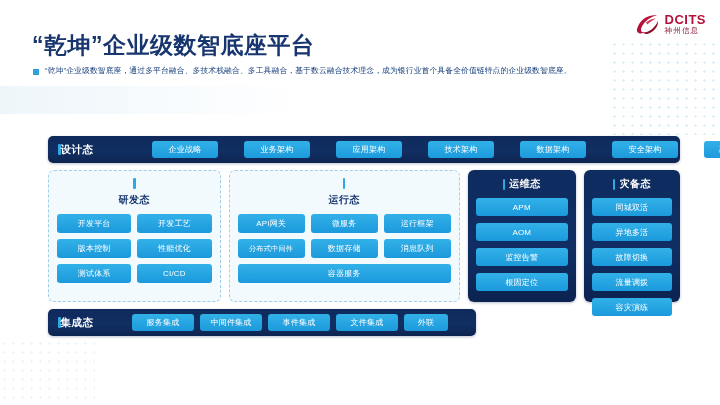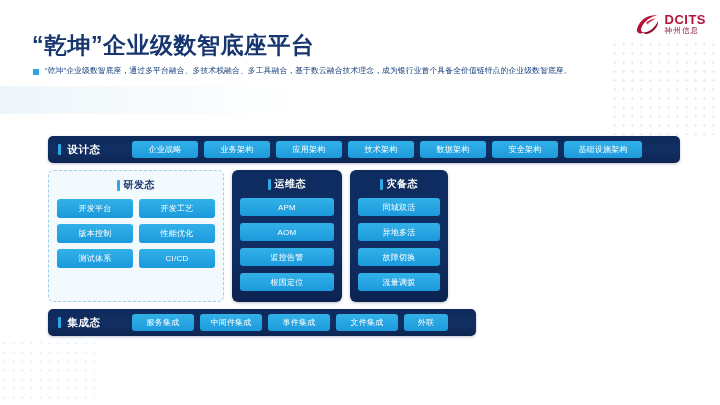--- a/index.html
+++ b/index.html
@@ -131,21 +131,21 @@
     padding-left: 10px;
     box-sizing: border-box;
     box-shadow: 0 1px 3px rgba(14,40,85,.28);
   }
   .band.design { width: 632px; }
   .band.integ  { width: 428px; }
 
   .band-label {
     display: flex;
     align-items: center;
-    gap: 7px;
+    gap: 0;
     color: #ffffff;
     font-size: 10.5px;
     font-weight: bold;
     flex: 0 0 auto;
     width: 74px;
     letter-spacing: .5px;
   }
   .tick {
     width: 2.5px;
     height: 11px;
@@ -164,21 +164,21 @@
     color: #ffffff;
     font-size: 8px;
     border-radius: 3px;
     height: 17px;
     display: flex;
     align-items: center;
     justify-content: center;
     white-space: nowrap;
     letter-spacing: .2px;
   }
-  .band.design .chip { width: 66px; }
+  .band.design .chip { width: 66px; margin-left: 20px; }
   .band.design .chip.wide { width: 78px; }
   .band.integ  .chip { width: 62px; }
   .band.integ  .chip.narrow { width: 44px; }
 
   
   .middle {
     display: flex;
     gap: 8px;
     margin-top: 7px;
     height: 132px;
@@ -211,21 +211,21 @@
   .panel-head {
     display: flex;
     align-items: center;
     justify-content: center;
     gap: 4px;
     font-size: 10px;
     font-weight: bold;
     margin-bottom: 7px;
     letter-spacing: .5px;
   }
-  .panel-light .panel-head { color: #16356c; }
+  .panel-light .panel-head { color: #16356c; flex-direction: column; }
   .panel-dark  .panel-head { color: #ffffff; }
 
   .grid2 {
     display: grid;
     grid-template-columns: 1fr 1fr;
     gap: 6px;
   }
   .grid3 {
     display: grid;
     grid-template-columns: 1fr 1fr 1fr;
@@ -322,20 +322,35 @@
         <div class="grid2">
           <span class="tile">开发平台</span>
           <span class="tile">开发工艺</span>
           <span class="tile">版本控制</span>
           <span class="tile">性能优化</span>
           <span class="tile">测试体系</span>
           <span class="tile">CI/CD</span>
         </div>
       </div>
 
+      <div class="panel-light panel-run">
+        <div class="panel-head">
+          <span class="tick"></span>
+          <span>运行态</span>
+        </div>
+        <div class="grid3">
+          <span class="tile">API网关</span>
+          <span class="tile">微服务</span>
+          <span class="tile">运行框架</span>
+          <span class="tile small">分布式中间件</span>
+          <span class="tile">数据存储</span>
+          <span class="tile">消息队列</span>
+          <span class="tile full">容器服务</span>
+        </div>
+      </div>
 
       <div class="panel-dark panel-ops">
         <div class="panel-head">
           <span class="tick"></span>
           <span>运维态</span>
         </div>
         <div class="stack">
           <span class="tile">APM</span>
           <span class="tile">AOM</span>
           <span class="tile">监控告警</span>
@@ -346,20 +361,21 @@
       <div class="panel-dark panel-dr">
         <div class="panel-head">
           <span class="tick"></span>
           <span>灾备态</span>
         </div>
         <div class="stack">
           <span class="tile">同城双活</span>
           <span class="tile">异地多活</span>
           <span class="tile">故障切换</span>
           <span class="tile">流量调拨</span>
+          <span class="tile">容灾演练</span>
         </div>
       </div>
 
     </div>
 
     <div class="band integ" style="margin-top:7px;">
       <span class="band-label">
         <span class="tick"></span>
         <span>集成态</span>
       </span>

